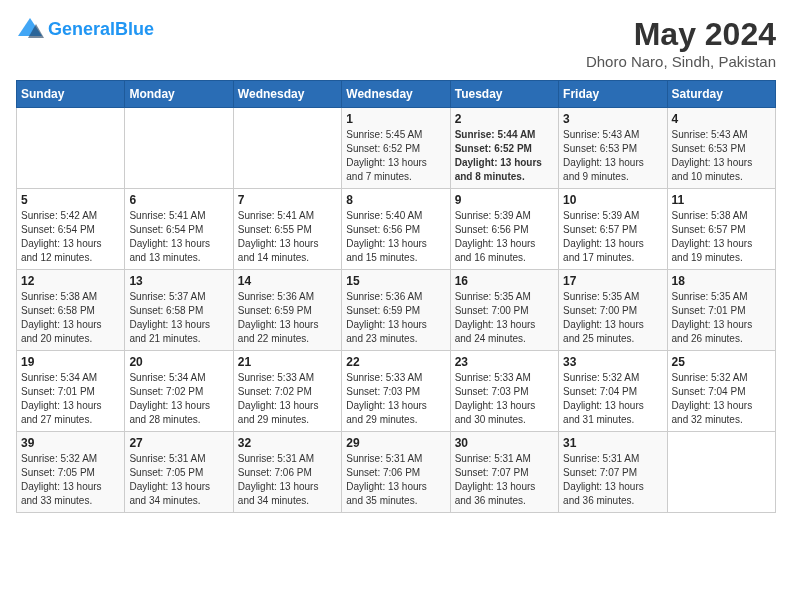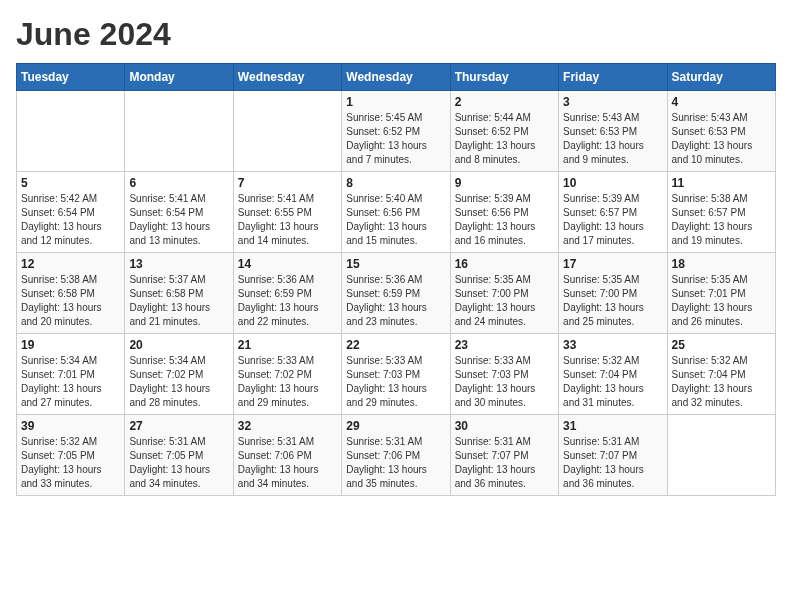--- a/index.html
+++ b/index.html
@@ -82,51 +82,61 @@
       line-height: 1.4;
     }
     .empty-cell {
       background: #fff !important;
     }
   </style>
 </head>
 <body>
 
 <div class="header">
+  <div class="logo">
+    <svg class="logo-icon" viewBox="0 0 28 28">
+      <polygon points="14,2 26,20 2,20" fill="#2196F3" opacity="0.85"></polygon>
+      <polygon points="20,8 28,22 12,22" fill="#1a3a5c" opacity="0.6"></polygon>
+    </svg>
+    <div class="logo-text">
+      <div><span>General</span><span style="color:#2196F3">Blue</span></div>
+    </div>
+  </div>
   <div class="title-block">
-    <div class="month-title">June 2024</div>
+    <div class="month-title">May 2024</div>
+    <div class="location-title">Dhoro Naro, Sindh, Pakistan</div>
   </div>
 </div>
 
 <table>
   <thead>
     <tr>
-    <th>Tuesday</th>
+    <th>Sunday</th>
         <th>Monday</th>
         <th>Wednesday</th>
         <th>Wednesday</th>
-        <th>Thursday</th>
+        <th>Tuesday</th>
         <th>Friday</th>
         <th>Saturday</th>
       </tr>
   </thead>
   <tbody id="calendar-body">
   <tr>
         <td class="empty-cell"></td>
         <td class="empty-cell"></td>
         <td class="empty-cell"></td>
         <td>
           <div class="day-num">1</div>
           <div class="day-info" style="white-space: pre-line;">Sunrise: 5:45 AM
 Sunset: 6:52 PM
 Daylight: 13 hours and 7 minutes.</div>
         </td>
         <td>
           <div class="day-num">2</div>
-          <div class="day-info" style="white-space: pre-line;">Sunrise: 5:44 AM
+          <div class="day-info" style="white-space: pre-line; font-weight: bold;">Sunrise: 5:44 AM
 Sunset: 6:52 PM
 Daylight: 13 hours and 8 minutes.</div>
         </td>
         <td>
           <div class="day-num">3</div>
           <div class="day-info" style="white-space: pre-line;">Sunrise: 5:43 AM
 Sunset: 6:53 PM
 Daylight: 13 hours and 9 minutes.</div>
         </td>
         <td>

